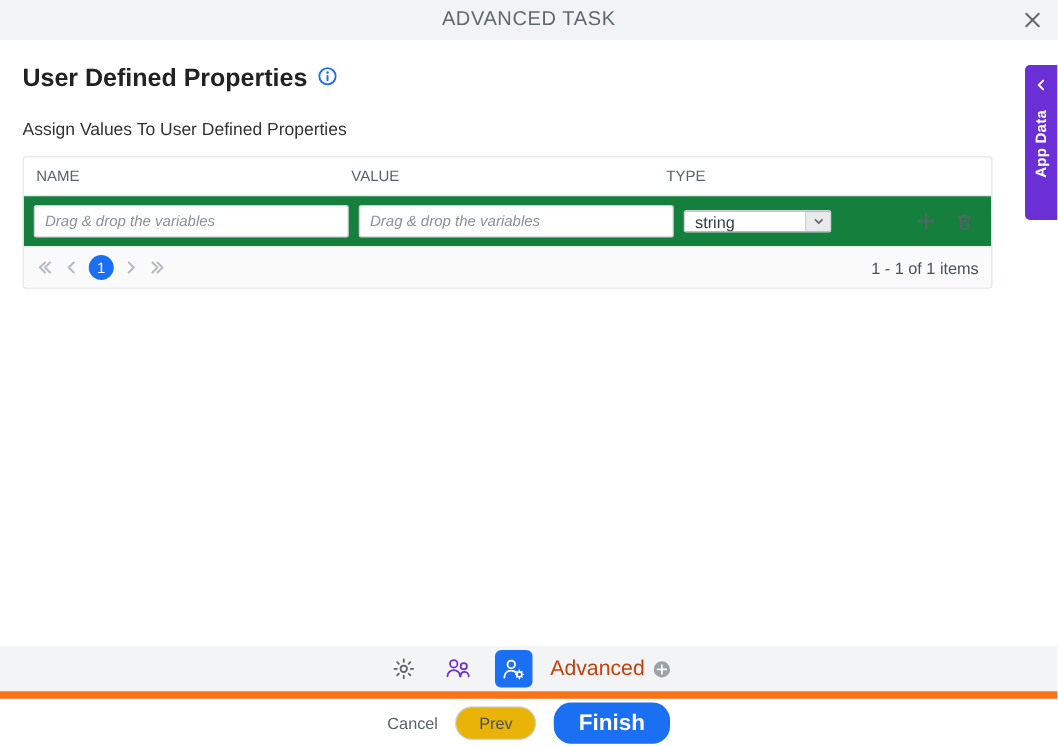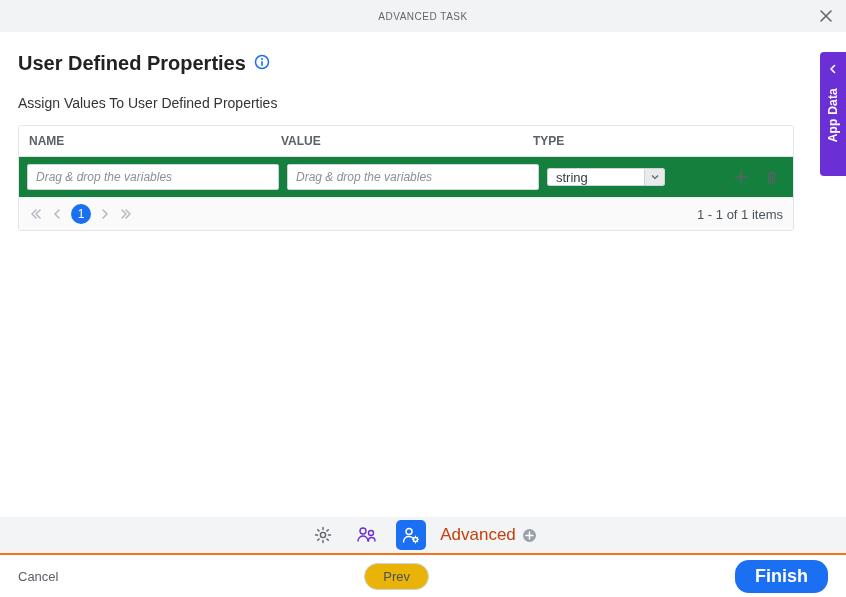--- a/index.html
+++ b/index.html
@@ -12,21 +12,21 @@
     overflow: hidden;
     color: #353c44;
   }
   .titlebar {
     height: 32px;
     background: #f2f3f4;
     display: flex;
     align-items: center;
     justify-content: center;
     position: relative;
-    font-size: 10px;
+    font-size: 16px;
     letter-spacing: 0.5px;
     color: #5f676f;
   }
   .titlebar .close {
     position: absolute;
     right: 8px;
     top: 4px;
     width: 24px;
     height: 24px;
     display: flex;
@@ -63,21 +63,21 @@
   }
   .thead {
     display: flex;
     background: #fff;
     border-bottom: 1px solid #e3e5e7;
   }
   .th {
     font-size: 12px;
     color: #5a6169;
     padding: 8px 10px;
-    font-weight: 700;
+    font-weight: 400;
   }
   .tbody { }
   .trow {
     display: flex;
     align-items: center;
     padding: 7px 8px;
     gap: 8px;
     background: #15803d;
   }
   .col-name { width: 252px; }
@@ -209,24 +209,24 @@
     width: 16px; height: 16px;
     display: flex; align-items: center; justify-content: center;
   }
   .footer {
     position: absolute;
     left: 0; right: 0; bottom: 0;
     height: 44px;
     background: #fff;
     display: flex;
     align-items: center;
-    justify-content: space-between;
+    justify-content: center;
     gap: 14px;
     padding: 0 18px;
-    border-top: 2px solid #f97316;
+    border-top: 6px solid #f97316;
   }
   .btn-link {
     font-size: 13px;
     color: #5a6169;
     cursor: pointer;
     background: none; border: none;
   }
   .btn-outline {
     font-size: 13px;
     color: #4a515a;

